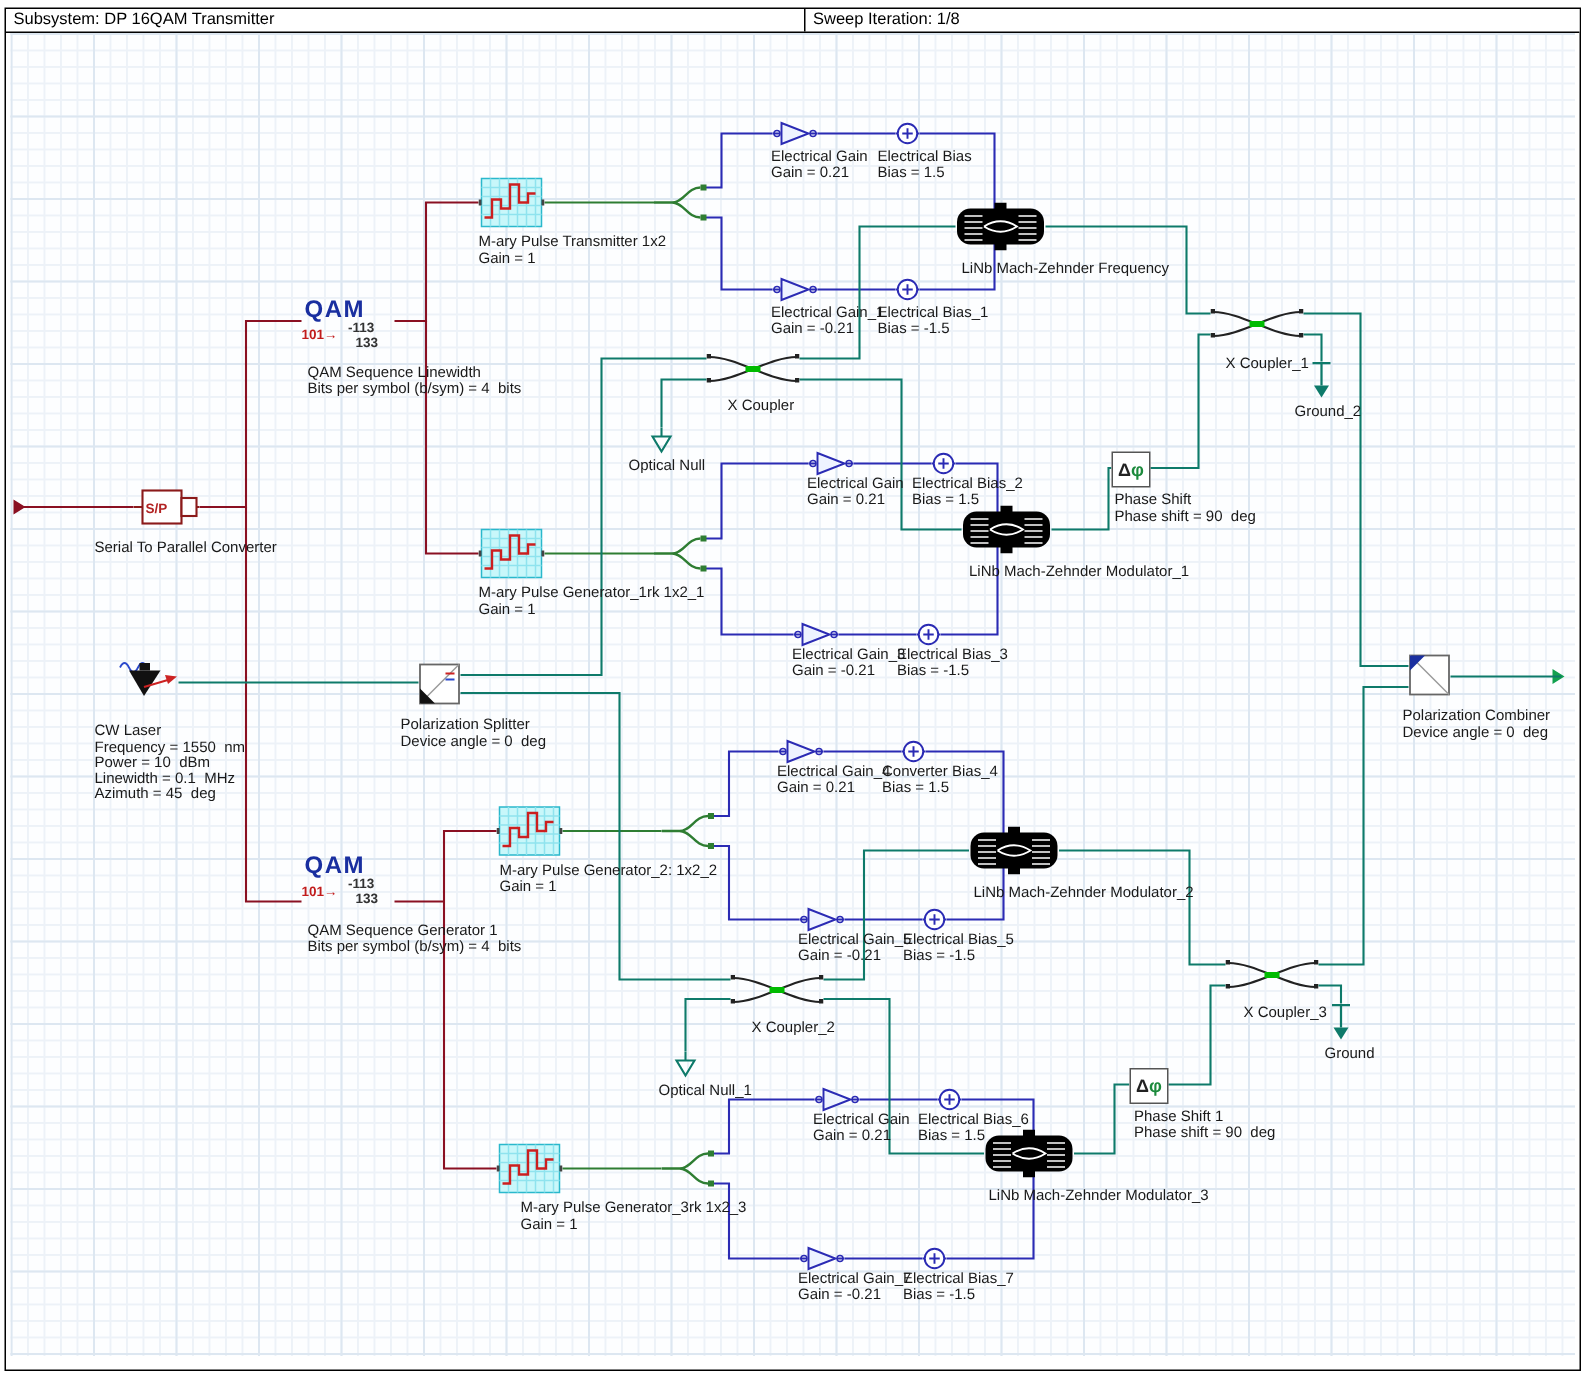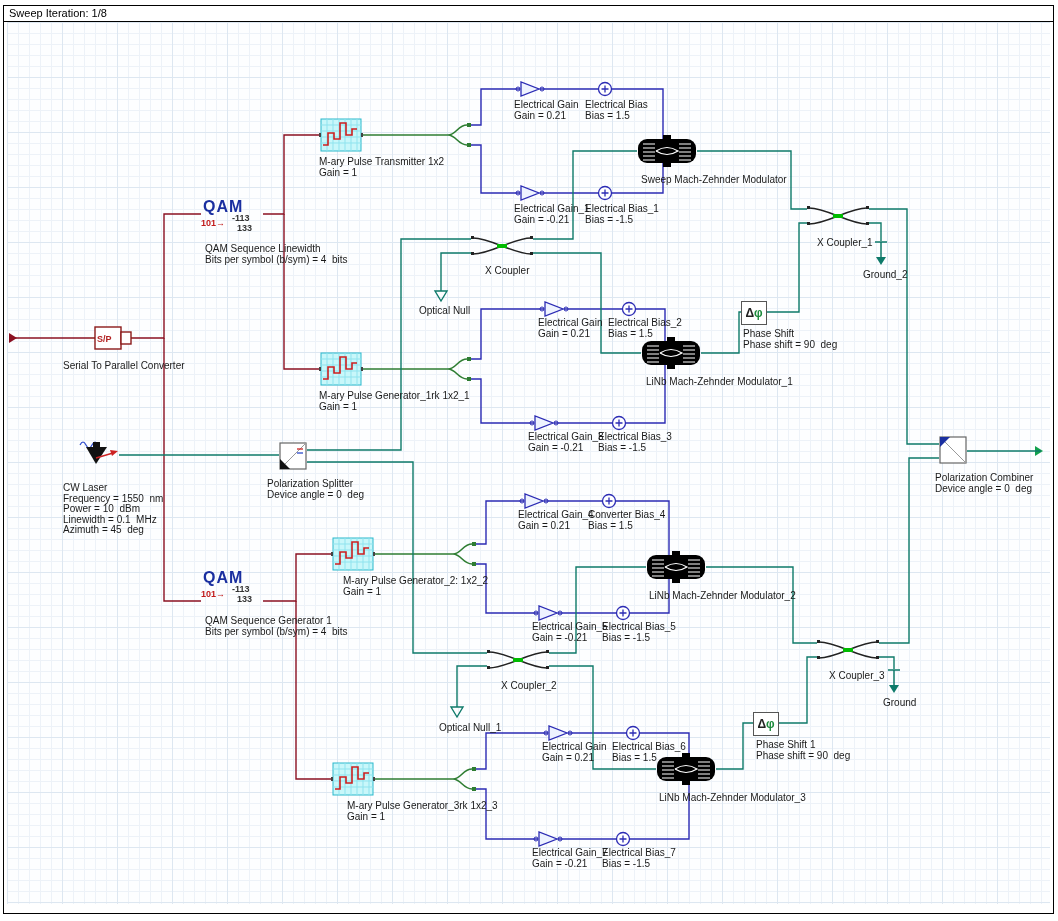--- a/index.html
+++ b/index.html
@@ -37,20 +37,21 @@
          display:flex;align-items:center;justify-content:center;font-size:12px;font-weight:bold;}
   .psbox .pd{color:#222;}
   .psbox .pp{color:#1c8a3c;}
 </style>
 </head>
 <body>
 
 <div class="screen">
  <div class="frame">
   <div class="header">
+    <div class="hcell hleft">Subsystem: DP 16QAM Transmitter</div>
     <div class="hcell hright">Sweep Iteration: 1/8</div>
   </div>
   <div class="canvas">
    <div class="layer">
 
     <svg class="wires" width="1058" height="921" viewBox="0 0 1058 921" xmlns="http://www.w3.org/2000/svg">
       <polygon points="8,332 8,342 16,337" fill="#8a1022"></polygon>
       <polygon points="1034,445 1034,455 1042,450" fill="#12a14e"></polygon>
 
       <polyline class="wb" points="10,337 88,337"></polyline>
@@ -455,41 +456,41 @@
               <polygon points="1,1 11,1 1,11" fill="#1a2fa0"></polygon>
             </svg>
     </div>
 
     <div class="lbl" style="left:62px;top:360px"><div>Serial To Parallel Converter</div></div>
     <div class="lbl" style="left:62px;top:482px"><div>CW Laser</div><div>Frequency = 1550  nm</div><div>Power = 10  dBm</div><div>Linewidth = 0.1  MHz</div><div>Azimuth = 45  deg</div></div>
     <div class="lbl" style="left:204px;top:243px"><div>QAM Sequence Linewidth</div><div>Bits per symbol (b/sym) = 4  bits</div></div>
     <div class="lbl" style="left:204px;top:615px"><div>QAM Sequence Generator 1</div><div>Bits per symbol (b/sym) = 4  bits</div></div>
     <div class="lbl" style="left:318px;top:156px"><div>M-ary Pulse Transmitter 1x2</div><div>Gain = 1</div></div>
     <div class="lbl" style="left:318px;top:390px"><div>M-ary Pulse Generator_1rk 1x2_1</div><div>Gain = 1</div></div>
-    <div class="lbl" style="left:342px;top:575px"><div>M-ary Pulse Generator_2: 1x2_2</div><div>Gain = 1</div></div>
+    <div class="lbl" style="left:332px;top:575px"><div>M-ary Pulse Generator_2: 1x2_2</div><div>Gain = 1</div></div>
     <div class="lbl" style="left:346px;top:800px"><div>M-ary Pulse Generator_3rk 1x2_3</div><div>Gain = 1</div></div>
 
     <div class="lbl" style="left:513px;top:99px"><div>Electrical Gain</div><div>Gain = 0.21</div></div>
     <div class="lbl" style="left:584px;top:99px"><div>Electrical Bias</div><div>Bias = 1.5</div></div>
     <div class="lbl" style="left:513px;top:203px"><div>Electrical Gain_1</div><div>Gain = -0.21</div></div>
     <div class="lbl" style="left:584px;top:203px"><div>Electrical Bias_1</div><div>Bias = -1.5</div></div>
     <div class="lbl" style="left:537px;top:317px"><div>Electrical Gain</div><div>Gain = 0.21</div></div>
     <div class="lbl" style="left:607px;top:317px"><div>Electrical Bias_2</div><div>Bias = 1.5</div></div>
     <div class="lbl" style="left:527px;top:431px"><div>Electrical Gain_3</div><div>Gain = -0.21</div></div>
     <div class="lbl" style="left:597px;top:431px"><div>Electrical Bias_3</div><div>Bias = -1.5</div></div>
     <div class="lbl" style="left:517px;top:509px"><div>Electrical Gain_4</div><div>Gain = 0.21</div></div>
     <div class="lbl" style="left:587px;top:509px"><div>Converter Bias_4</div><div>Bias = 1.5</div></div>
     <div class="lbl" style="left:531px;top:621px"><div>Electrical Gain_5</div><div>Gain = -0.21</div></div>
     <div class="lbl" style="left:601px;top:621px"><div>Electrical Bias_5</div><div>Bias = -1.5</div></div>
     <div class="lbl" style="left:541px;top:741px"><div>Electrical Gain</div><div>Gain = 0.21</div></div>
     <div class="lbl" style="left:611px;top:741px"><div>Electrical Bias_6</div><div>Bias = 1.5</div></div>
     <div class="lbl" style="left:531px;top:847px"><div>Electrical Gain_7</div><div>Gain = -0.21</div></div>
     <div class="lbl" style="left:601px;top:847px"><div>Electrical Bias_7</div><div>Bias = -1.5</div></div>
 
-    <div class="lbl" style="left:640px;top:174px"><div>Sweep Mach-Zehnder Modulator</div></div>
+    <div class="lbl" style="left:640px;top:174px"><div>LiNb Mach-Zehnder Frequency</div></div>
     <div class="lbl" style="left:645px;top:376px"><div>LiNb Mach-Zehnder Modulator_1</div></div>
     <div class="lbl" style="left:648px;top:590px"><div>LiNb Mach-Zehnder Modulator_2</div></div>
     <div class="lbl" style="left:658px;top:792px"><div>LiNb Mach-Zehnder Modulator_3</div></div>
 
     <div class="lbl" style="left:484px;top:265px"><div>X Coupler</div></div>
     <div class="lbl" style="left:816px;top:237px"><div>X Coupler_1</div></div>
     <div class="lbl" style="left:500px;top:680px"><div>X Coupler_2</div></div>
     <div class="lbl" style="left:828px;top:670px"><div>X Coupler_3</div></div>
 
     <div class="lbl" style="left:418px;top:305px"><div>Optical Null</div></div>

